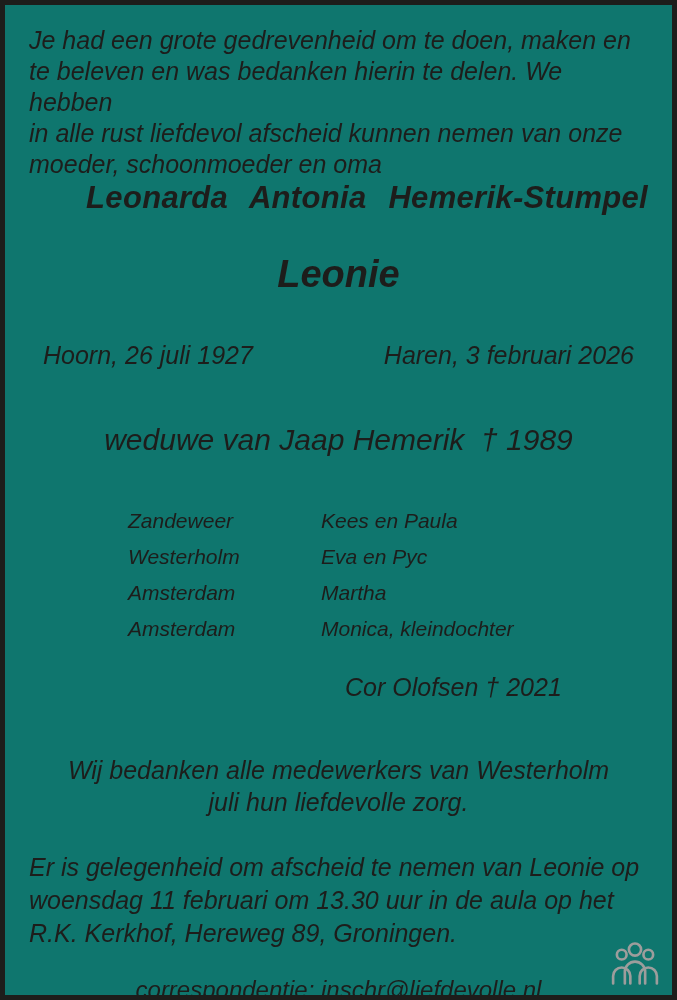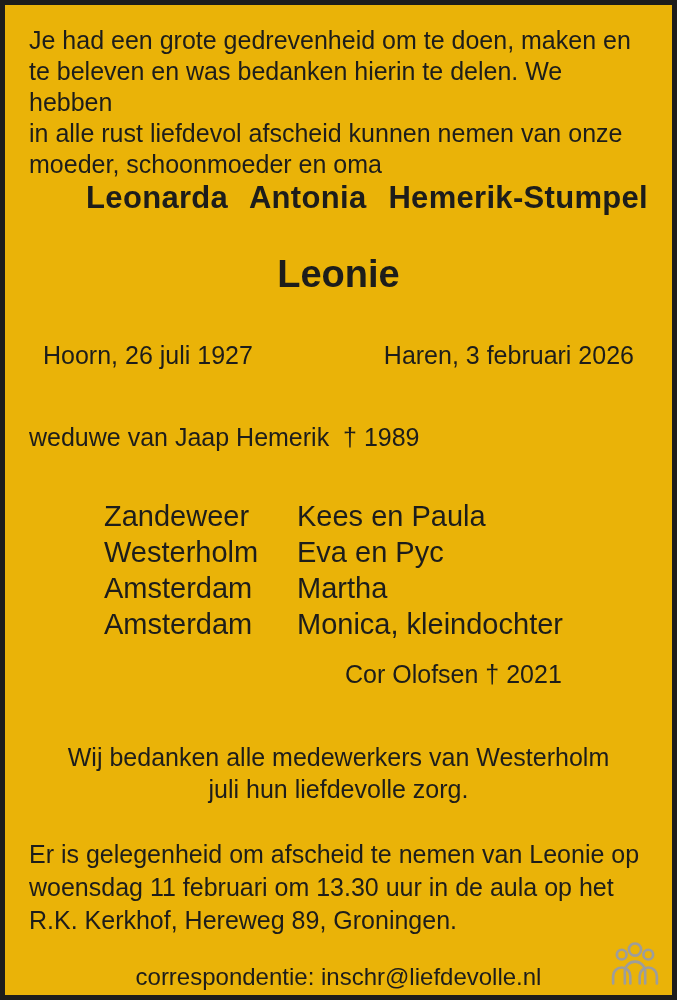--- a/index.html
+++ b/index.html
@@ -38,39 +38,39 @@
   }
   .dates-row {
     margin-top: 45px;
     display: flex;
     justify-content: space-between;
     padding: 0 14px 0 14px;
     font-size: 25px;
   }
   .widow-line {
     margin-top: 53px;
-    text-align: left;
-    font-size: 25px;
+    text-align: center;
+    font-size: 30px;
     white-space: pre-wrap;
   }
   .family-list {
     margin-top: 46px;
-    margin-left: 75px;
-    font-size: 29px;
+    margin-left: 99px;
+    font-size: 21px;
   }
   .family-row {
     display: flex;
     line-height: 36px;
   }
   .family-place {
     width: 193px;
     flex: 0 0 193px;
   }
   .extra-family {
-    margin-top: 18px;
+    margin-top: 26px;
     margin-left: 316px;
     font-size: 25px;
   }
   .thanks {
     margin-top: 52px;
     text-align: center;
     font-size: 25px;
     line-height: 32px;
   }
   .farewell {
@@ -93,21 +93,21 @@
   }
   .brand-icon svg {
     width: 100%;
     height: 100%;
     display: block;
   }
 </style>
 </head>
 <body>
 
-<div class="notice" style="color: rgb(29, 29, 27); border-color: rgb(29, 29, 27); background: #eab308;">
+<div class="notice" style="color: rgb(29, 29, 27); border-color: rgb(29, 29, 27); background: #0f766e; font-style: italic;">
 
   <div class="intro">
     <div>Je had een grote gedrevenheid om te doen, maken en</div>
     <div>te beleven en was bedanken hierin te delen. We hebben</div>
     <div>in alle rust liefdevol afscheid kunnen nemen van onze</div>
     <div>moeder, schoonmoeder en oma</div>
   </div>
 
   <div class="deceased-name">Leonarda Antonia Hemerik-Stumpel</div>
 

